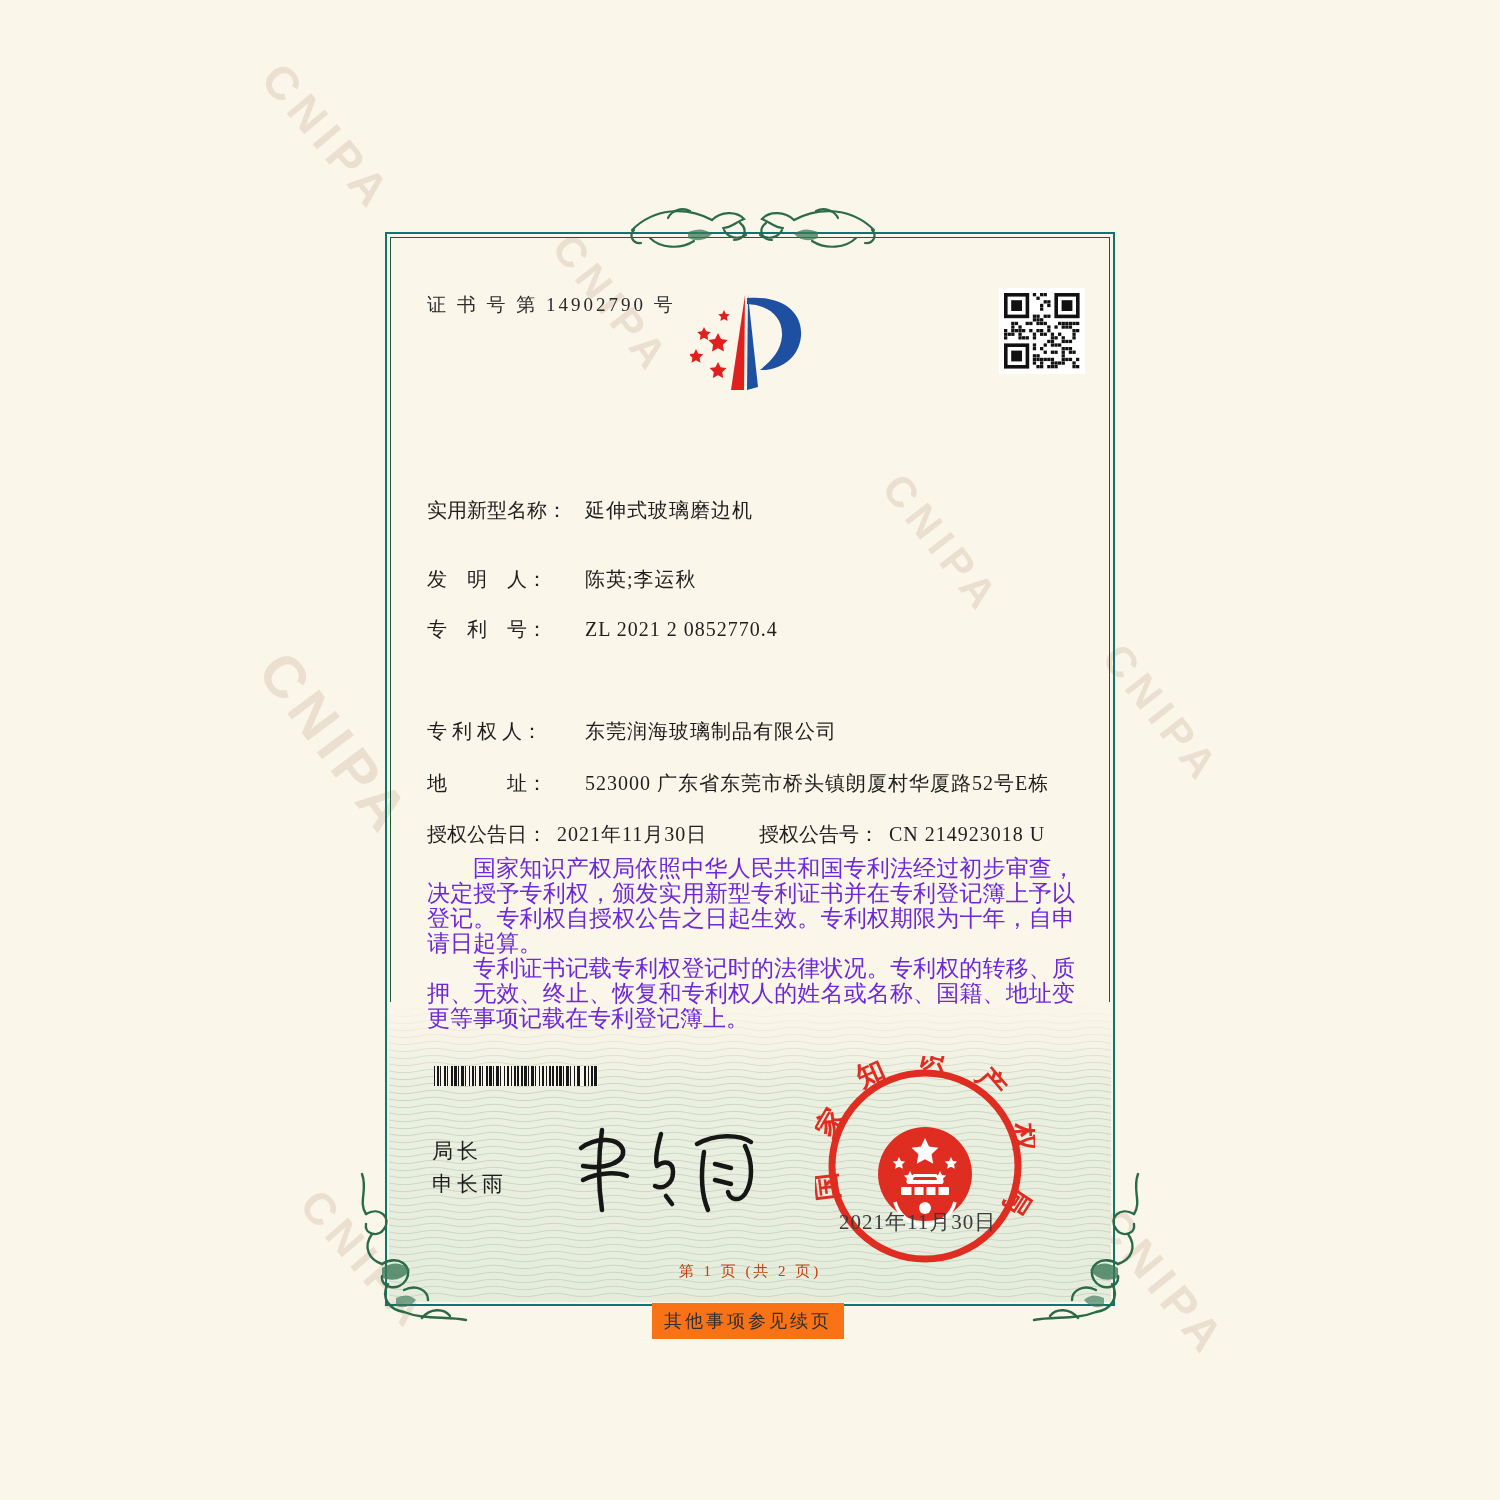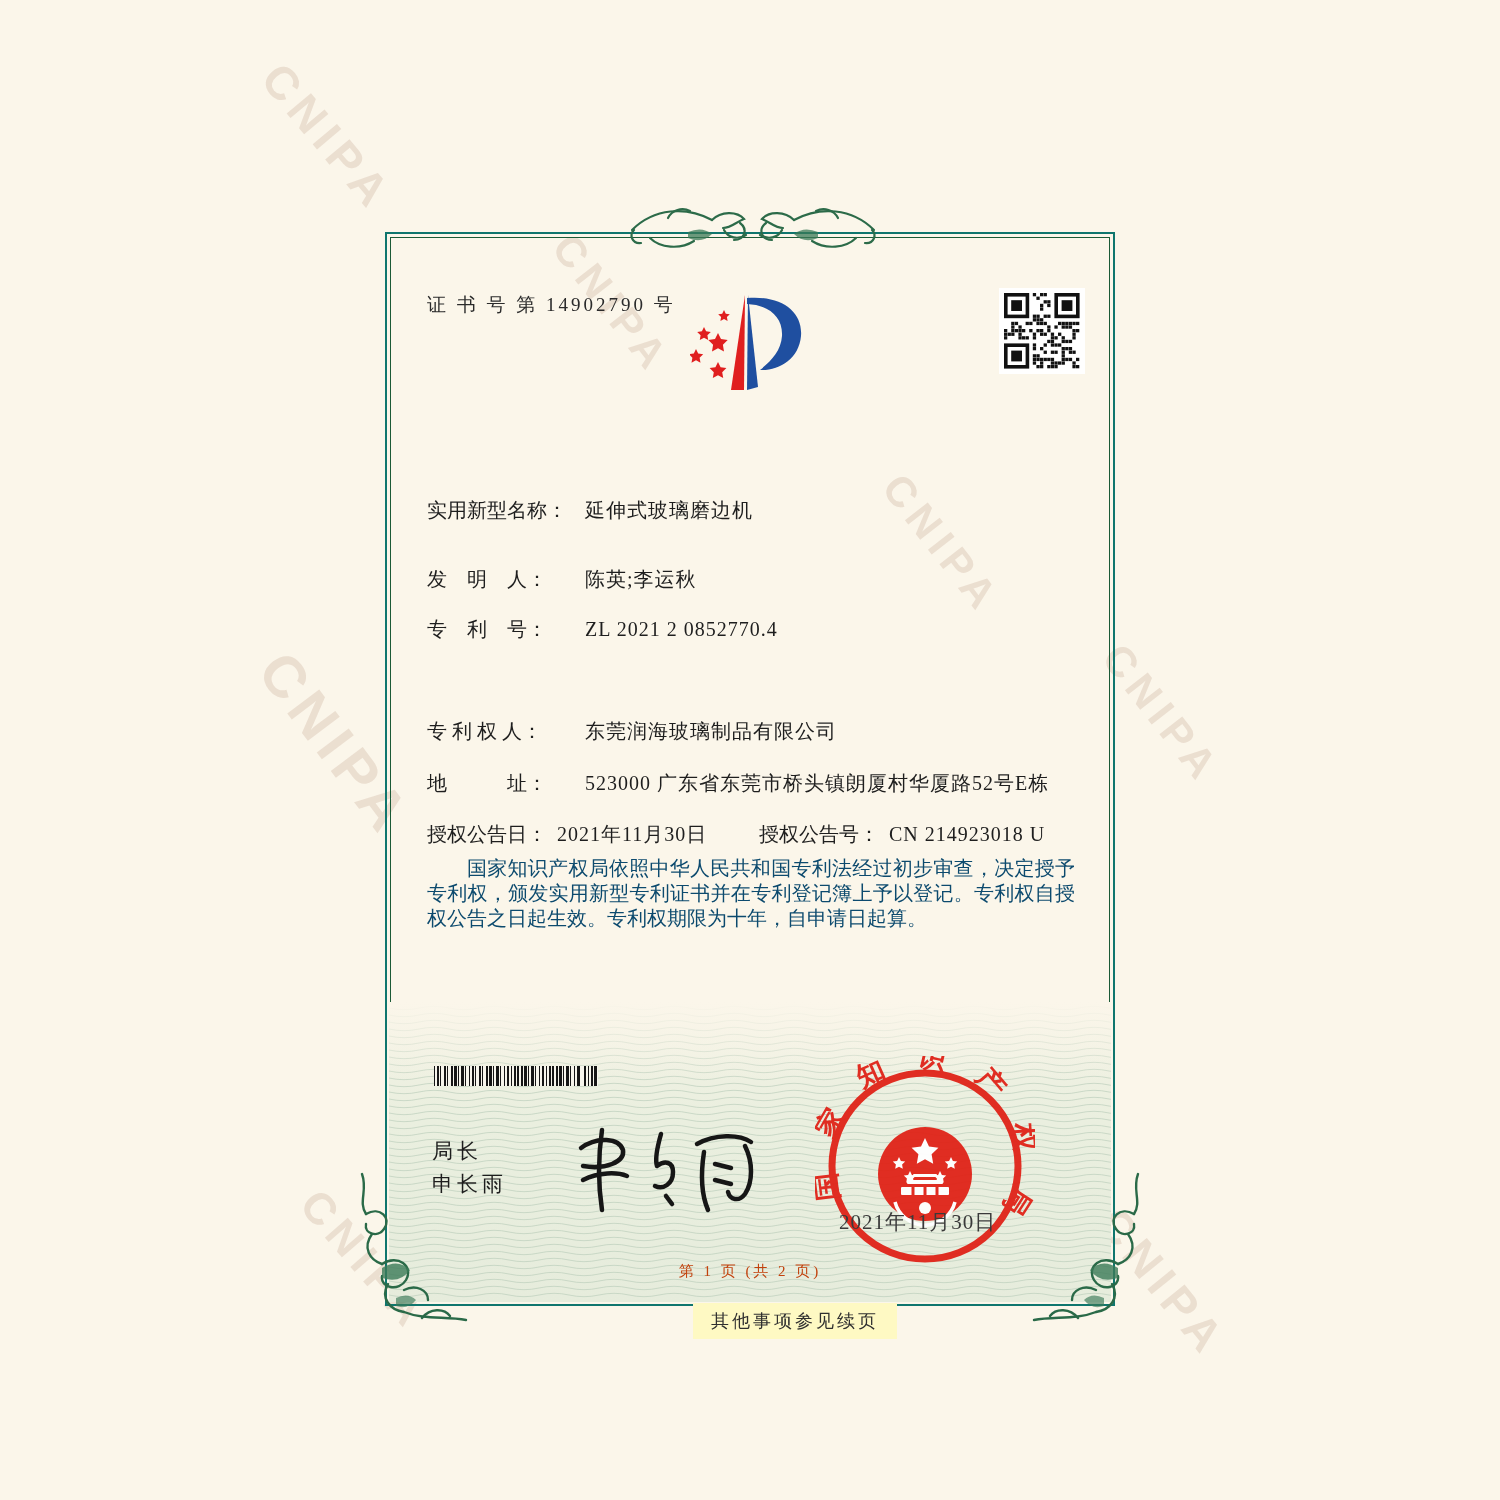--- a/index.html
+++ b/index.html
@@ -48,21 +48,21 @@
   .field-row{position:absolute;left:40px;right:40px;font-size:20px;line-height:1.25;color:#1e1e1e;white-space:nowrap;}
   .field-row .lbl{display:inline-block;min-width:148px;}
   .field-row .val{margin-left:10px;letter-spacing:1px;}
   .row-0{top:264px}.row-1{top:333px}.row-2{top:383px}
   .row-3{top:433px}.row-4{top:485px}.row-5{top:537px}
   .row-grant{top:588px}
   .grant-pair2{position:absolute;left:332px;top:0;}
   
   .body-text{
     position:absolute;left:40px;right:38px;top:622px;
-    font-size:20px;line-height:25px;text-align:justify;color:#0c4a6e;
+    font-size:23px;line-height:25px;text-align:justify;color:#6d28d9;
   }
   .body-text p{margin:0;text-indent:2em;}
   
   .barcode{
     position:absolute;left:47px;top:832px;width:164px;height:20px;
     background:repeating-linear-gradient(90deg,
       #161616 0 1.5px,#f7f5ec 1.5px 3px,#161616 3px 5.5px,#f7f5ec 5.5px 6.5px,
       #161616 6.5px 7.5px,#f7f5ec 7.5px 10px,#161616 10px 12.5px,#f7f5ec 12.5px 13.5px,
       #161616 13.5px 14.5px,#f7f5ec 14.5px 17.5px);
   }
@@ -72,22 +72,22 @@
   .signature{position:absolute;left:182px;top:888px;width:200px;height:96px;}
   
   .seal{position:absolute;left:428px;top:822px;width:220px;height:220px;opacity:.95;}
   .seal-date{
     position:absolute;left:452px;top:974px;width:185px;font-size:21px;
     letter-spacing:1px;color:#3a3a3a;z-index:4;white-space:nowrap;
   }
   
   .page-no{position:absolute;left:0;right:0;top:1028px;text-align:center;font-size:15px;letter-spacing:3px;color:#c2410c;}
   .footer-note{
-    position:absolute;left:652px;top:1303px;z-index:3;background:#fef9c3;
-    padding:6px 18px;font-size:18px;letter-spacing:3px;color:#2f2f2f;margin-left:41px;
+    position:absolute;left:652px;top:1303px;z-index:3;background:#f97316;
+    padding:6px 12px;font-size:18px;letter-spacing:3px;color:#2f2f2f;
   }
   
   .ornament{position:absolute;z-index:3;pointer-events:none;}
   .orn-top-left{left:628px;top:196px;width:126px;height:64px;}
   .orn-top-right{left:752px;top:196px;width:126px;height:64px;transform:scaleX(-1);}
   .orn-bottom-left{left:352px;top:1172px;width:122px;height:158px;}
   .orn-bottom-right{left:1026px;top:1172px;width:122px;height:158px;transform:scaleX(-1);}
 </style>
 </head>
 <body>
@@ -323,20 +323,21 @@
   </div>
   <div class="field-row row-grant">
     <span>授权公告日：</span><span class="val">2021年11月30日</span>
     <span class="grant-pair2">
       <span>授权公告号：</span><span class="val">CN 214923018 U</span>
     </span>
   </div>
 
   <div class="body-text">
     <p>国家知识产权局依照中华人民共和国专利法经过初步审查，决定授予专利权，颁发实用新型专利证书并在专利登记簿上予以登记。专利权自授权公告之日起生效。专利权期限为十年，自申请日起算。</p>
+    <p>专利证书记载专利权登记时的法律状况。专利权的转移、质押、无效、终止、恢复和专利权人的姓名或名称、国籍、地址变更等事项记载在专利登记簿上。</p>
   </div>
 
   <div class="barcode"></div>
 
   <div class="signer-title">局长</div>
   <div class="signer-name">申长雨</div>
 
   <svg class="signature" viewBox="0 0 200 96">
     <g fill="none" stroke="#161616" stroke-width="4.5" stroke-linecap="round" stroke-linejoin="round">
       <path d="M33,8 C29,36 29,62 33,88"></path>

